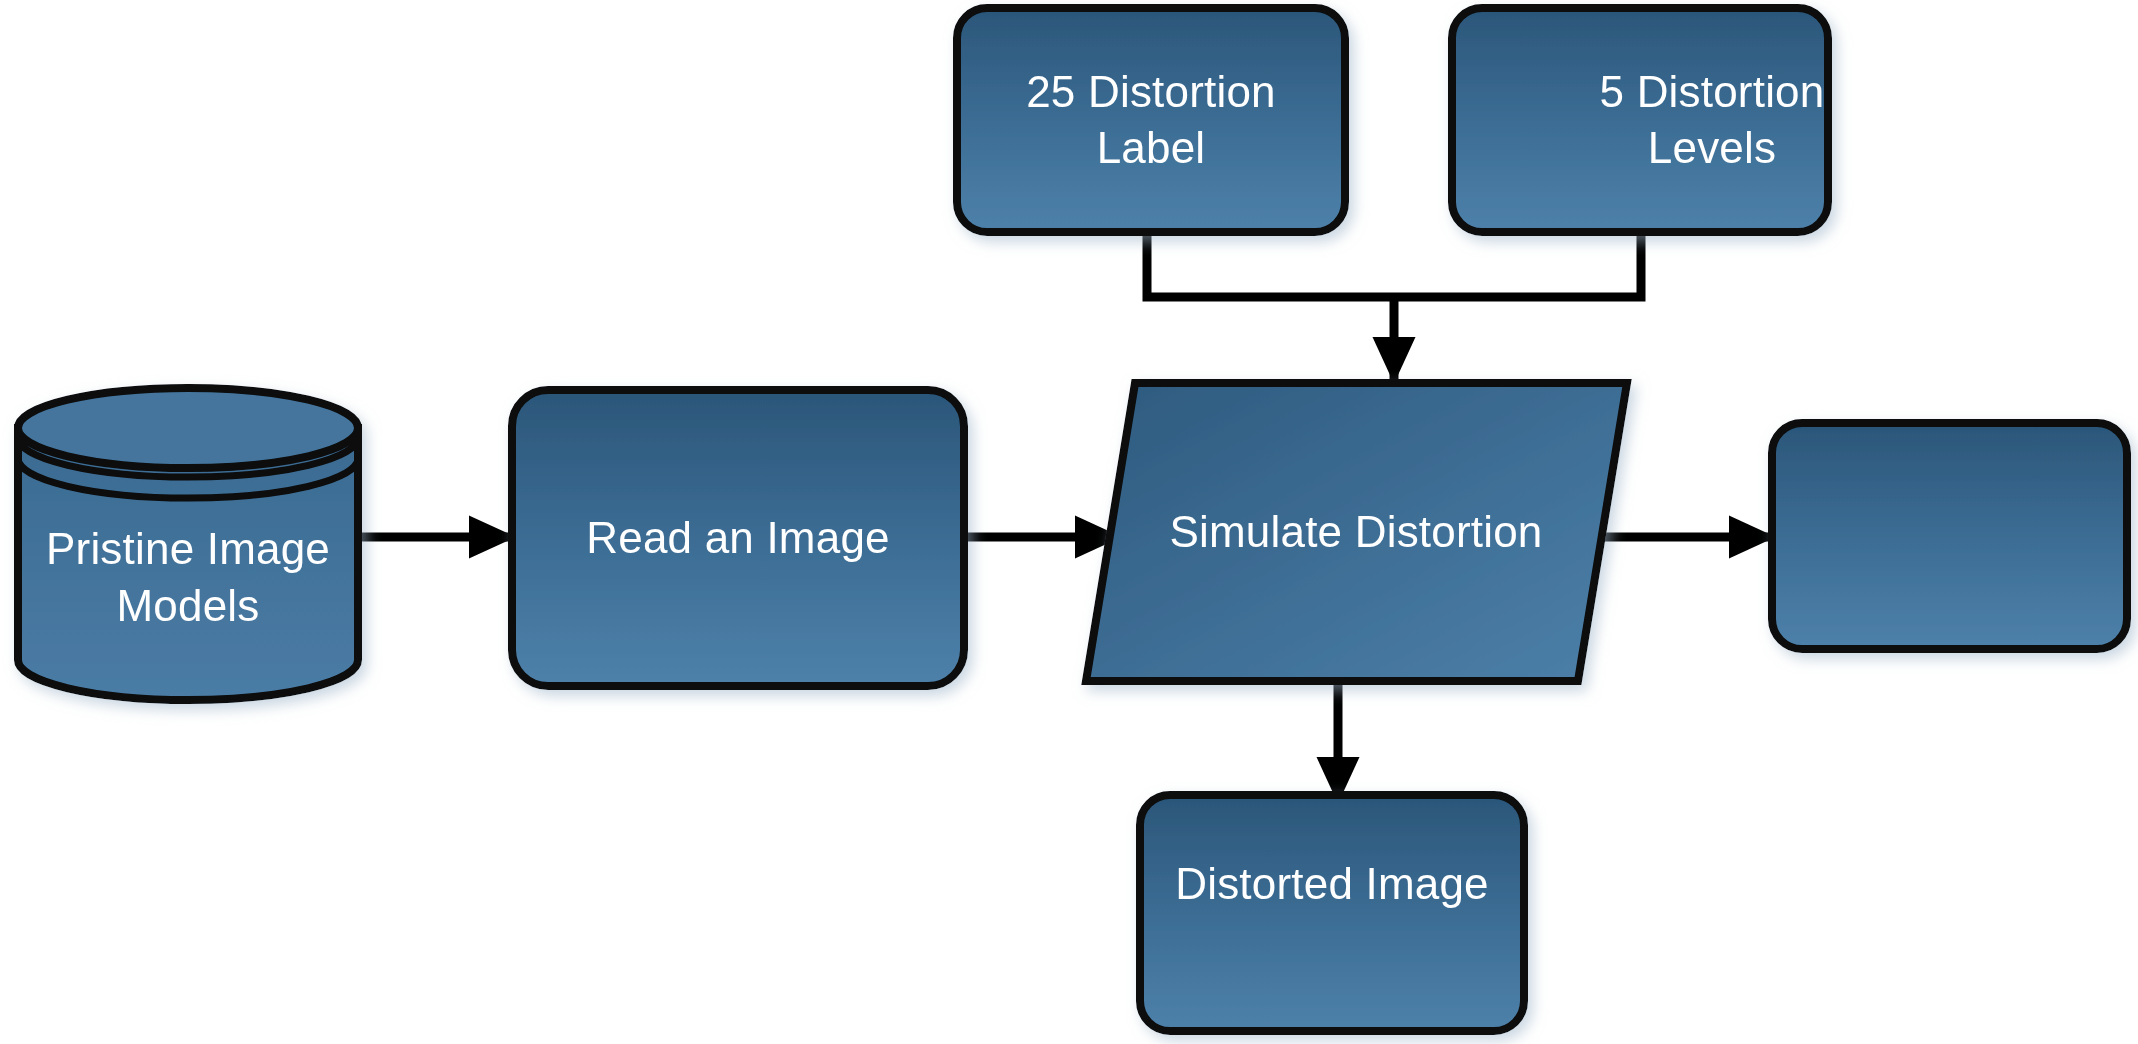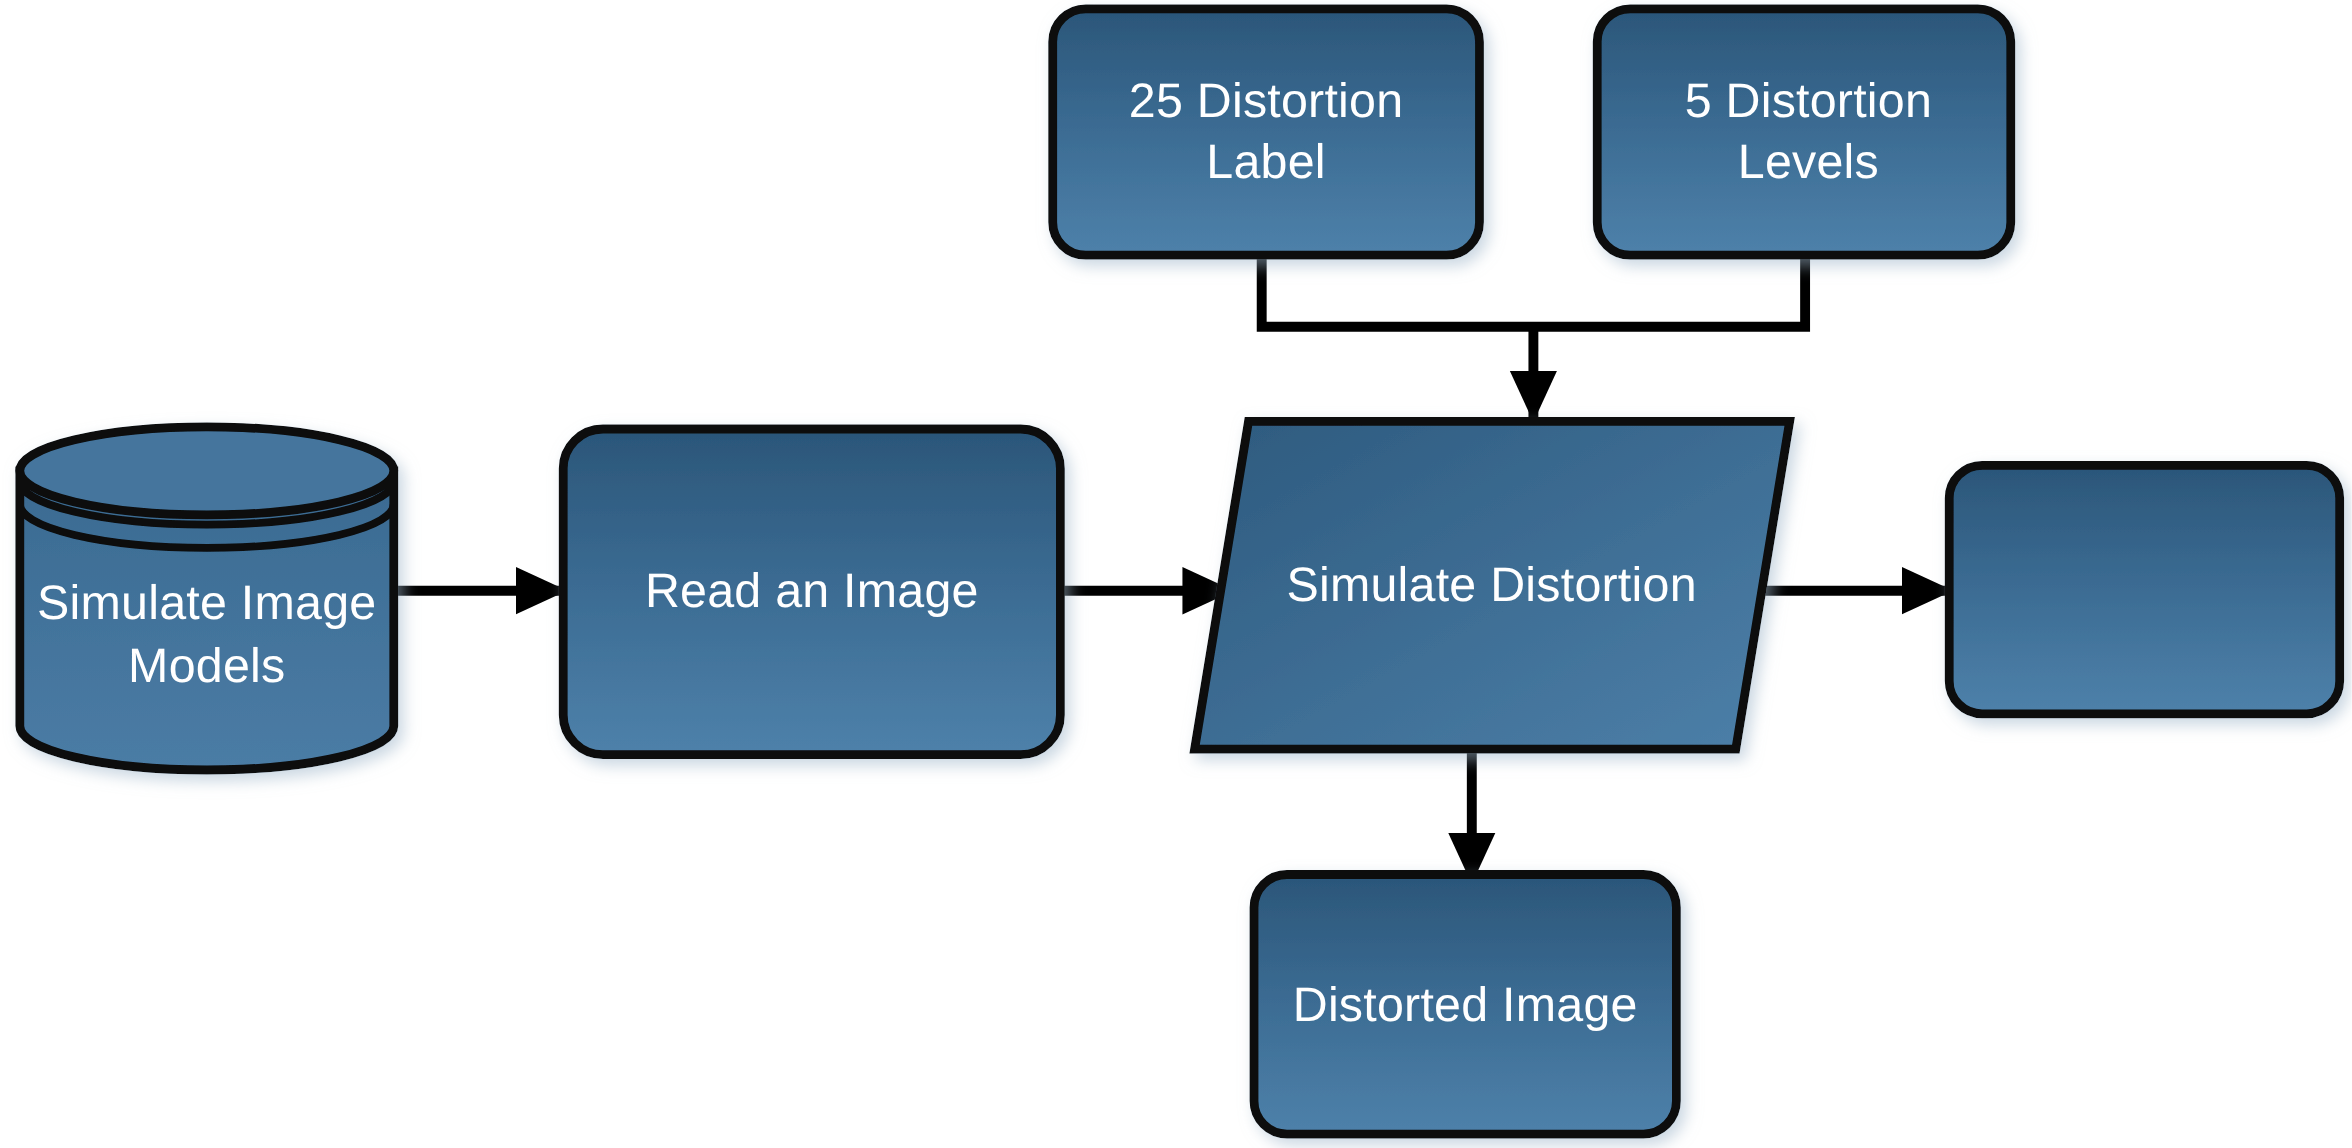--- a/index.html
+++ b/index.html
@@ -133,40 +133,40 @@
     </g>
   </svg>
 
   <div class="node-label" style="left:957px; top:8px; width:388px; height:224px;">
     <span>
       <span>25 Distortion</span><br>
       <span>Label</span>
     </span>
   </div>
 
-  <div class="node-label" style="left:1456px; top:8px; width:376px; height:224px;">
+  <div class="node-label" style="left:1524px; top:8px; width:376px; height:224px;">
     <span>
       <span>5 Distortion</span><br>
       <span>Levels</span>
     </span>
   </div>
 
   <div class="node-label" style="left:18px; top:455px; width:340px; height:245px;">
     <span>
-      <span>Simulate Image</span><br>
+      <span>Pristine Image</span><br>
       <span>Models</span>
     </span>
   </div>
 
   <div class="node-label" style="left:1100px; top:383px; width:512px; height:298px;">
     <span>Simulate Distortion</span>
   </div>
 
   <div class="node-label" style="left:512px; top:390px; width:452px; height:296px;">
     <span>Read an Image</span>
   </div>
 
 
-  <div class="node-label" style="left:1140px; top:796px; width:384px; height:236px;text-align:right;">
+  <div class="node-label" style="left:1140px; top:766px; width:384px; height:236px;text-align:right;">
     <span>Distorted Image</span>
   </div>
 
 </div>
 
 </body></html>

